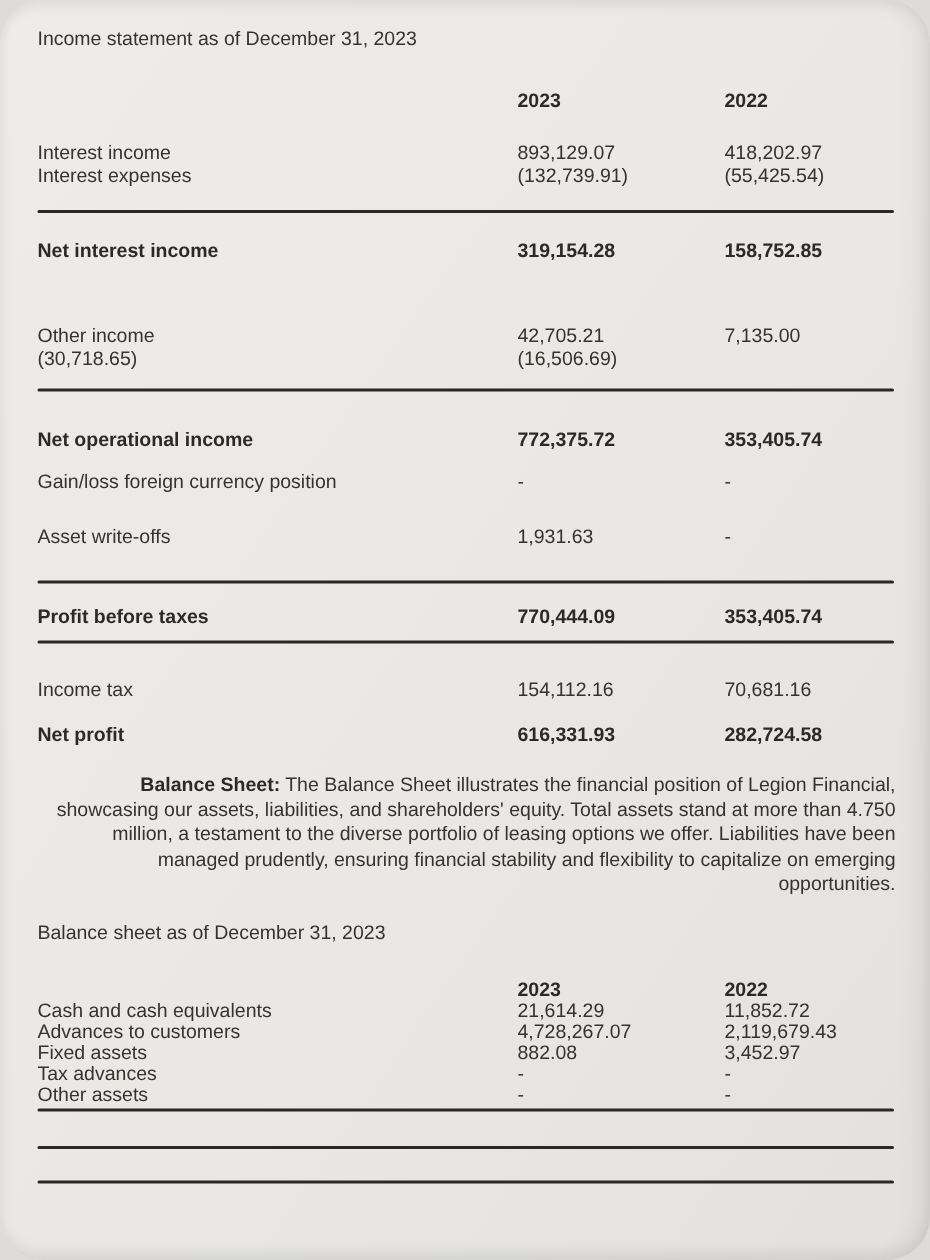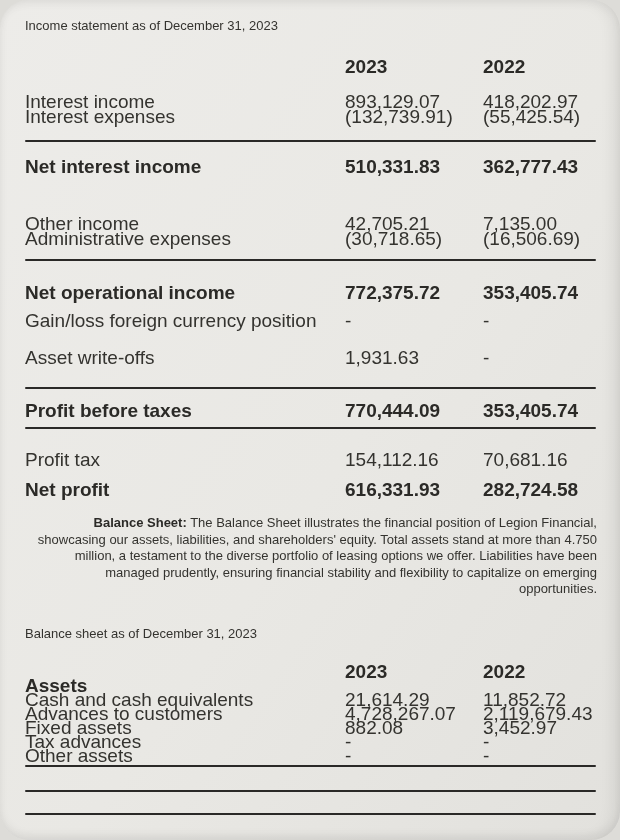--- a/index.html
+++ b/index.html
@@ -23,21 +23,21 @@
   .doc-title {
     font-size: 13px;
     line-height: 15px;
     color: #34332f;
   }
 
   .fintable { margin-top: 26px; }
   .fintable .row {
     display: grid;
     grid-template-columns: 320px 138px auto;
-    font-size: 19px;
+    font-size: 13px;
     line-height: 15px;
     color: #34332f;
   }
   .fintable .row.bold { font-weight: bold; color: #2b2a27; }
   .fintable .rule {
     height: 2px;
     background: #2a2927;
     border-radius: 1px;
   }
 
@@ -47,21 +47,21 @@
   .para {
     margin-top: 18px;
     font-size: 13px;
     line-height: 16.5px;
     width: 572px;
     color: #34332f;
     text-align: right;
   }
   .para strong { color: #2b2a27; }
 
-  .balance-title { margin-top: 28px; }
+  .balance-title { margin-top: 16px; }
 </style>
 </head>
 <body>
 
 <div class="page">
   <div class="content">
 
     <div class="doc-title">Income statement as of December 31, 2023</div>
 
     <div class="fintable income-table" id="income-table">
@@ -78,31 +78,30 @@
         </div>
         <div class="row">
           <span>Interest expenses</span>
           <span>(132,739.91)</span>
           <span>(55,425.54)</span>
         </div>
         <div class="rule" style="margin-top: 16px;"></div>
         <div style="height: 17px;"></div>
         <div class="row bold">
           <span>Net interest income</span>
-          <span>510,331.83</span>
-          <span>362,777.43</span>
+          <span>319,154.28</span>
+          <span>158,752.85</span>
         </div>
         <div style="height: 42px;"></div>
         <div class="row">
           <span>Other income</span>
           <span>42,705.21</span>
           <span>7,135.00</span>
         </div>
         <div class="row">
-          <span>Administrative expenses</span>
           <span>(30,718.65)</span>
           <span>(16,506.69)</span>
         </div>
         <div class="rule" style="margin-top: 13px;"></div>
         <div style="height: 24px;"></div>
         <div class="row bold">
           <span>Net operational income</span>
           <span>772,375.72</span>
           <span>353,405.74</span>
         </div>
@@ -121,46 +120,41 @@
         <div class="rule" style="margin-top: 22px;"></div>
         <div style="height: 14px;"></div>
         <div class="row bold">
           <span>Profit before taxes</span>
           <span>770,444.09</span>
           <span>353,405.74</span>
         </div>
         <div class="rule" style="margin-top: 9px;"></div>
         <div style="height: 23px;"></div>
         <div class="row">
-          <span>Profit tax</span>
+          <span>Income tax</span>
           <span>154,112.16</span>
           <span>70,681.16</span>
         </div>
         <div style="height: 15px;"></div>
         <div class="row bold">
           <span>Net profit</span>
           <span>616,331.93</span>
           <span>282,724.58</span>
         </div>
       </div>
 
     <p class="para"><strong>Balance Sheet:</strong><span> The Balance Sheet illustrates the financial position of Legion Financial, showcasing our assets, liabilities, and shareholders' equity. Total assets stand at more than 4.750 million, a testament to the diverse portfolio of leasing options we offer. Liabilities have been managed prudently, ensuring financial stability and flexibility to capitalize on emerging opportunities.</span></p>
 
     <div class="doc-title balance-title">Balance sheet as of December 31, 2023</div>
 
     <div class="fintable balance-table" id="balance-table">
         <div class="row bold">
           <span></span>
           <span>2023</span>
           <span>2022</span>
-        </div>
-        <div class="row bold">
-          <span>Assets</span>
-          <span></span>
-          <span></span>
         </div>
         <div class="row">
           <span>Cash and cash equivalents</span>
           <span>21,614.29</span>
           <span>11,852.72</span>
         </div>
         <div class="row">
           <span>Advances to customers</span>
           <span>4,728,267.07</span>
           <span>2,119,679.43</span>

